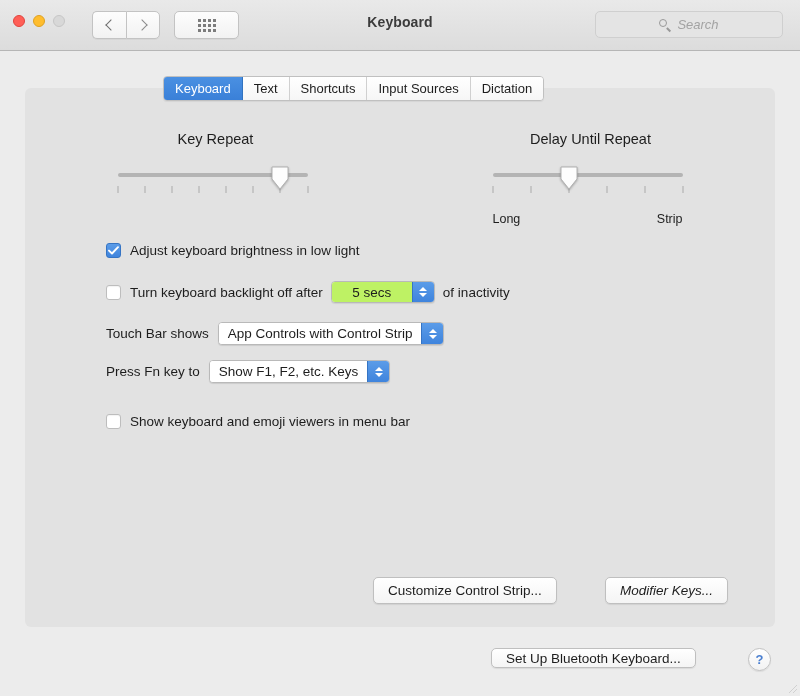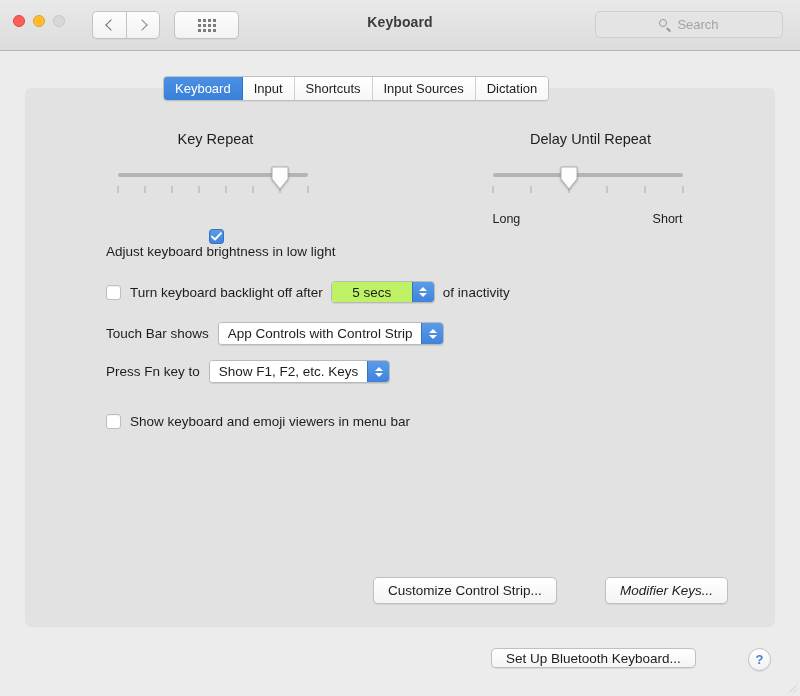--- a/index.html
+++ b/index.html
@@ -137,20 +137,21 @@
     position: absolute;
     left: 7.5px; top: 8px;
     width: 4.5px; height: 1.5px;
     background: #999;
     transform: rotate(45deg);
     transform-origin: left center;
   }
   .searchfield .splaceholder {
     color: #a3a3a3;
     font-size: 13px;
+    font-style: italic;
   }
 
   
   .tabbar {
     position: absolute;
     left: 163px; top: 76px;
     display: flex;
     height: 25px;
     border-radius: 4px;
     overflow: hidden;
@@ -256,21 +257,21 @@
   }
 
   
   .row {
     position: absolute;
     display: flex;
     align-items: center;
     font-size: 13.5px;
     color: #1d1d1d;
   }
-  .row-brightness { left: 81px; top: 141px; flex-direction: column; }
+  .row-brightness { left: 81px; top: 155px; }
   .row-backlight  { left: 81px; top: 193px; }
   .row-touchbar   { left: 81px; top: 234px; }
   .row-fnkey      { left: 81px; top: 272px; }
   .row-emoji      { left: 81px; top: 326px; }
 
   .checkbox {
     width: 15px; height: 15px;
     border-radius: 3px;
     box-sizing: border-box;
     flex: none;
@@ -454,21 +455,21 @@
   <div class="wintitle">Keyboard</div>
 
   <div class="searchfield">
     <span class="sicon"></span>
     <span class="splaceholder">Search</span>
   </div>
 </div>
 
 <div class="tabbar">
   <div class="tab active">Keyboard</div>
-  <div class="tab">Input</div>
+  <div class="tab">Text</div>
   <div class="tab">Shortcuts</div>
   <div class="tab">Input Sources</div>
   <div class="tab">Dictation</div>
 </div>
 
 <div class="panel">
 
   <div class="sliders">
 
     <div class="slider-block">
@@ -506,21 +507,21 @@
             <i style="left: 190px;"></i>
           </div>
         <div class="slider-thumb" id="thumb-delay" style="left: 76px;">
           <svg width="18" height="24" viewBox="0 0 18 24">
             <path d="M1 1 H17 V13 L9 23 L1 13 Z" fill="#fdfdfd" stroke="#b0b0b0" stroke-width="1"></path>
           </svg>
         </div>
       </div>
       <div class="slider-labels">
         <span style="left:0px">Long</span>
-        <span style="right:0px">Short</span>
+        <span style="right:0px">Strip</span>
       </div>
     </div>
   </div>
 
   <div class="row row-brightness">
     <span class="checkbox on">
       <svg width="11" height="9" viewBox="0 0 11 9">
         <path d="M1 4.6 L4 7.5 L10 1.2" fill="none" stroke="#ffffff" stroke-width="1.9" stroke-linecap="round" stroke-linejoin="round"></path>
       </svg>
     </span>

